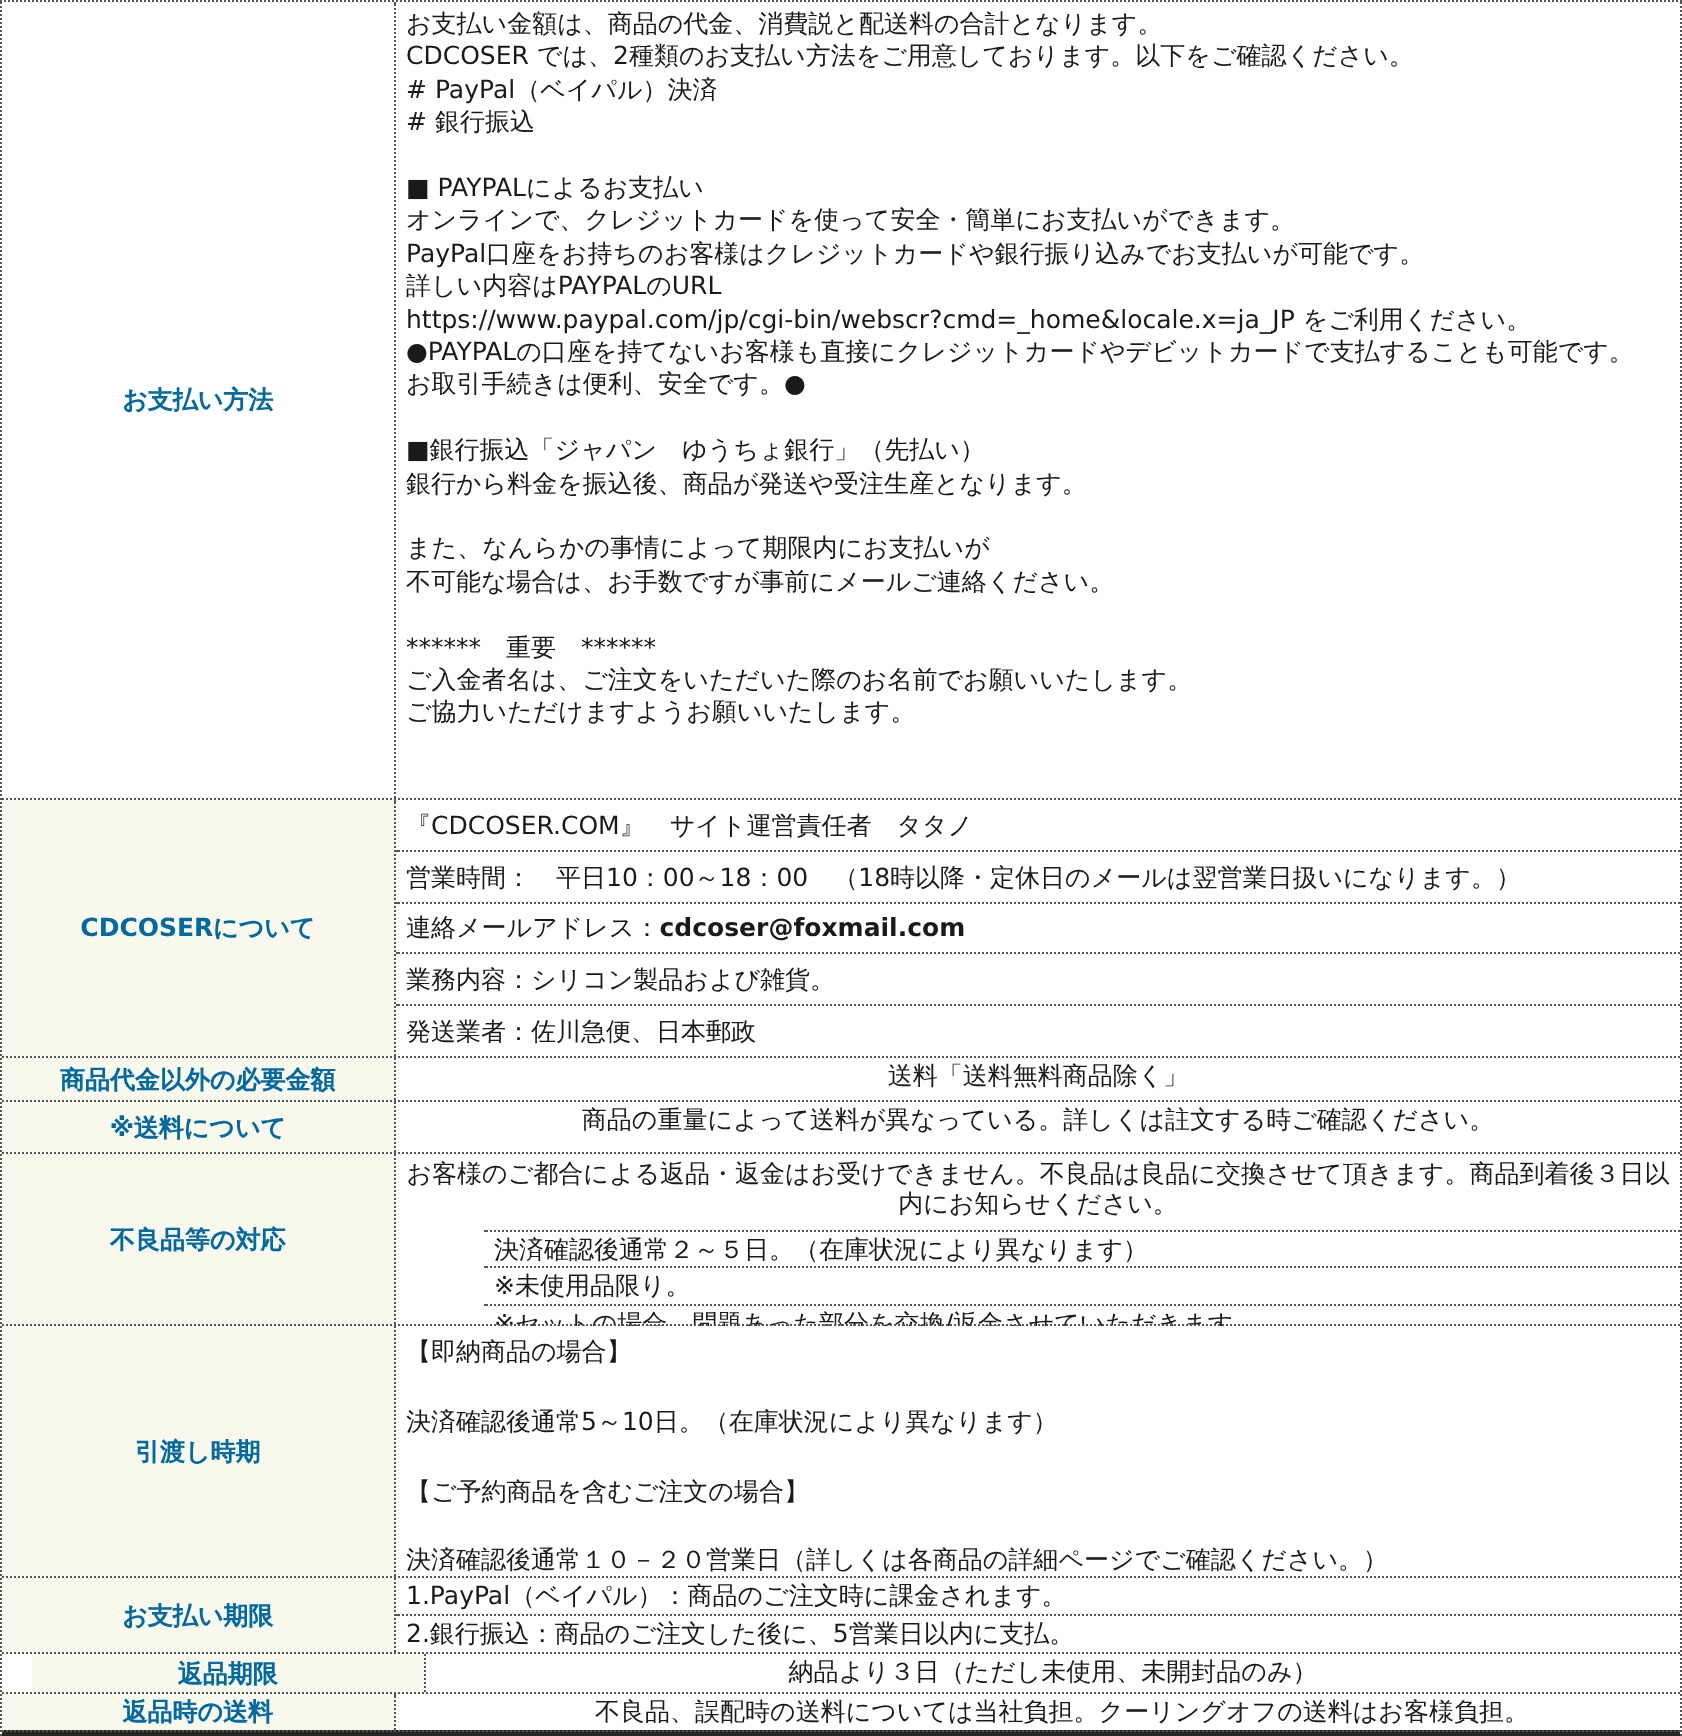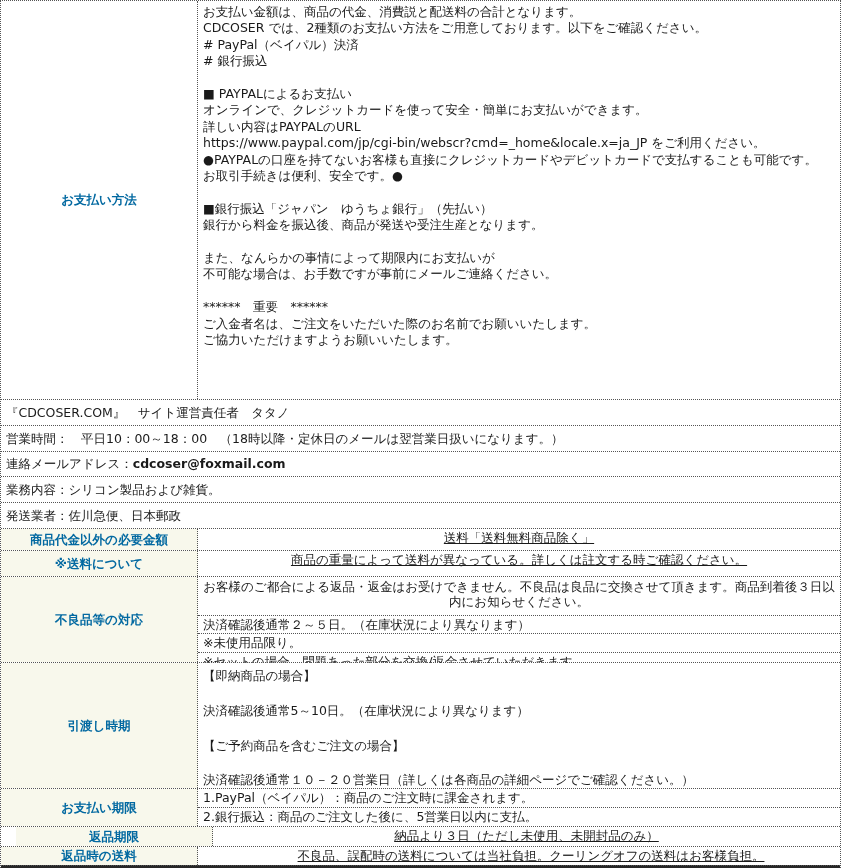--- a/index.html
+++ b/index.html
@@ -63,73 +63,75 @@
   .subrow {
     flex: 1 1 auto;
     display: flex;
     align-items: center;
     padding: 1px 5px;
     border-top: 1px dotted #555;
     line-height: 1.22;
   }
   .subrow:first-child { border-top: none; }
   .subrow--tall { flex: 0 0 38px; align-items: flex-start; padding-top: 2px; text-align: center; }
-  .subrow--thin { flex: 0 0 16px; }
+  .subrow--thin { flex: 0 0 16px; margin-left: 44px; }
   .email-strong { font-weight: bold; }
   .bottom-bar {
     flex: none;
     height: 4px;
     background: #262626;
     border-top: 1px dotted #555;
   }
   
   .h-payment   { height: 398px; }
   .h-about     { height: 129px; }
   .h-extrafee  { height: 22px; }
   .h-shipnote  { height: 26px; }
   .h-defective { height: 86px; }
   .h-delivery  { height: 126px; }
   .h-deadline  { height: 38px; }
   .h-retdead   { height: 20px; padding-left: 15px; }
   .h-retship   { height: 19px; gap: 24px; }
-  .cell-single { display: flex; align-items: center; padding: 1px 5px; line-height: 1.25; text-decoration: underline; }
+  .cell-single { display: flex; align-items: center; padding: 1px 5px; line-height: 1.25; }
 </style>
 </head>
 <body>
 
 <div class="shop-table">
 
   <div class="section section--payment h-payment">
     <div class="head">お支払い方法</div>
     <div class="body body--lines">
       <div class="line">お支払い金額は、商品の代金、消費説と配送料の合計となります。</div>
       <div class="line">CDCOSER では、2種類のお支払い方法をご用意しております。以下をご確認ください。</div>
       <div class="line"># PayPal（ベイパル）決済</div>
       <div class="line"># 銀行振込</div>
       <div class="line"></div>
       <div class="line">■ PAYPALによるお支払い</div>
       <div class="line">オンラインで、クレジットカードを使って安全・簡単にお支払いができます。</div>
+      <div class="line">PayPal口座をお持ちのお客様はクレジットカードや銀行振り込みでお支払いが可能です。</div>
       <div class="line">詳しい内容はPAYPALのURL</div>
       <div class="line">https://www.paypal.com/jp/cgi-bin/webscr?cmd=_home&amp;locale.x=ja_JP をご利用ください。</div>
       <div class="line">●PAYPALの口座を持てないお客様も直接にクレジットカードやデビットカードで支払することも可能です。</div>
       <div class="line">お取引手続きは便利、安全です。●</div>
       <div class="line"></div>
       <div class="line">■銀行振込「ジャパン　ゆうちょ銀行」（先払い）</div>
       <div class="line">銀行から料金を振込後、商品が発送や受注生産となります。</div>
       <div class="line"></div>
       <div class="line">また、なんらかの事情によって期限内にお支払いが</div>
       <div class="line">不可能な場合は、お手数ですが事前にメールご連絡ください。</div>
       <div class="line"></div>
       <div class="line">******　重要　******</div>
       <div class="line">ご入金者名は、ご注文をいただいた際のお名前でお願いいたします。</div>
       <div class="line">ご協力いただけますようお願いいたします。</div>
     </div>
   </div>
 
   <div class="section h-about">
+    <div class="head">CDCOSERについて</div>
     <div class="body">
       <div class="subrow">『CDCOSER.COM』　サイト運営責任者　タタノ</div>
       <div class="subrow">営業時間：　平日10：00～18：00　（18時以降・定休日のメールは翌営業日扱いになります。）</div>
       <div class="subrow">
         <span>連絡メールアドレス：</span>
         <span class="email-strong">cdcoser@foxmail.com</span>
       </div>
       <div class="subrow">業務内容：シリコン製品および雑貨。</div>
       <div class="subrow">発送業者：佐川急便、日本郵政</div>
     </div>

